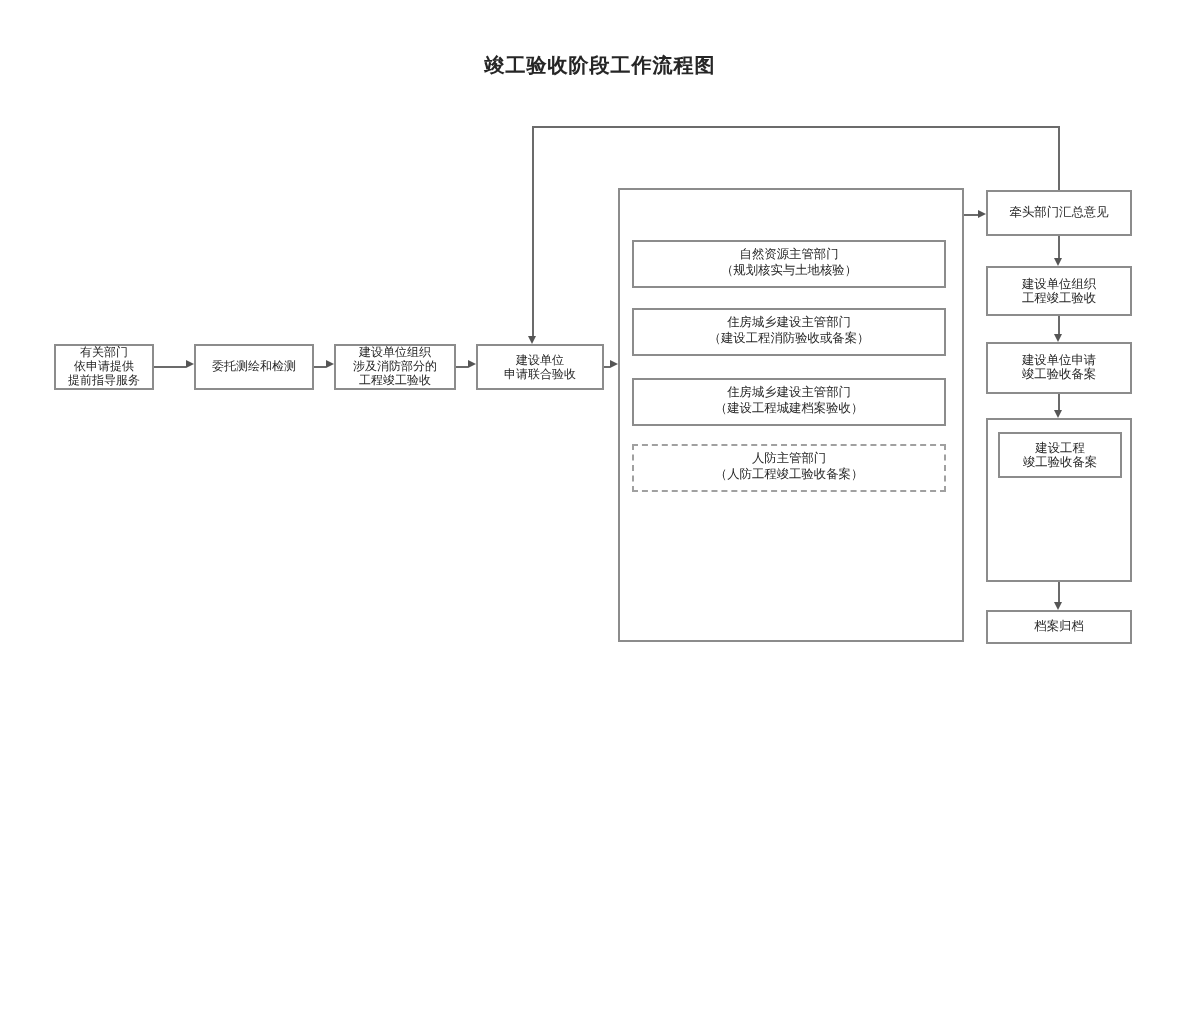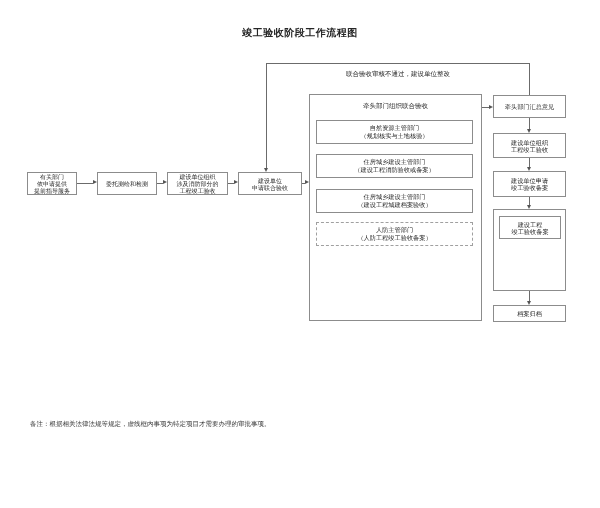--- a/index.html
+++ b/index.html
@@ -54,21 +54,20 @@
 <body>
 
 <div class="canvas">
 
   <div class="page-title">竣工验收阶段工作流程图</div>
 
   <div class="vline" style="left:529px; top:63px; height:32px;"></div>
   <div class="hline" style="left:266px; top:63px; width:264px;"></div>
   <div class="vline" style="left:266px; top:63px; height:105px;"></div>
   <div class="arr-d" style="left:264px; top:168px;"></div>
-  <div class="float-label" style="left:298px; top:70px; width:200px;">联合验收审核不通过，建设单位整改</div>
 
   <div class="box" style="left:27px; top:172px; width:50px; height:23px;">有关部门
 依申请提供
 提前指导服务</div>
   <div class="box" style="left:97px; top:172px; width:60px; height:23px;">委托测绘和检测</div>
   <div class="box" style="left:167px; top:172px; width:61px; height:23px;">建设单位组织
 涉及消防部分的
 工程竣工验收</div>
   <div class="box" style="left:238px; top:172px; width:64px; height:23px;">建设单位
 申请联合验收</div>
@@ -76,21 +75,20 @@
   <div class="hline" style="left:77px; top:183px; width:16px;"></div>
   <div class="arr-r" style="left:93px; top:180px;"></div>
   <div class="hline" style="left:157px; top:183px; width:6px;"></div>
   <div class="arr-r" style="left:163px; top:180px;"></div>
   <div class="hline" style="left:228px; top:183px; width:6px;"></div>
   <div class="arr-r" style="left:234px; top:180px;"></div>
   <div class="hline" style="left:302px; top:183px; width:3px;"></div>
   <div class="arr-r" style="left:305px; top:180px;"></div>
 
   <div class="group" style="left:309px; top:94px; width:173px; height:227px;">
-    <div class="group-header" style="top:7px;">牵头部门组织联合验收</div>
     <div class="box sub" style="left:6px; top:25px; width:157px; height:24px;">自然资源主管部门
 （规划核实与土地核验）</div>
     <div class="box sub" style="left:6px; top:59px; width:157px; height:24px;">住房城乡建设主管部门
 （建设工程消防验收或备案）</div>
     <div class="box sub" style="left:6px; top:94px; width:157px; height:24px;">住房城乡建设主管部门
 （建设工程城建档案验收）</div>
     <div class="box sub dashed" style="left:6px; top:127px; width:157px; height:24px;">人防主管部门
 （人防工程竣工验收备案）</div>
   </div>
 
@@ -111,15 +109,14 @@
   <div class="vline" style="left:529px; top:118px; height:11px;"></div>
   <div class="arr-d" style="left:527px; top:129px;"></div>
   <div class="vline" style="left:529px; top:158px; height:9px;"></div>
   <div class="arr-d" style="left:527px; top:167px;"></div>
   <div class="vline" style="left:529px; top:197px; height:8px;"></div>
   <div class="arr-d" style="left:527px; top:205px;"></div>
   <div class="vline" style="left:529px; top:291px; height:10px;"></div>
   <div class="arr-d" style="left:527px; top:301px;"></div>
 
 
-  <div class="note">备注：根据相关法律法规等规定，虚线框内事项为特定项目才需要办理的审批事项。</div>
 
 </div>
 
 </body></html>

